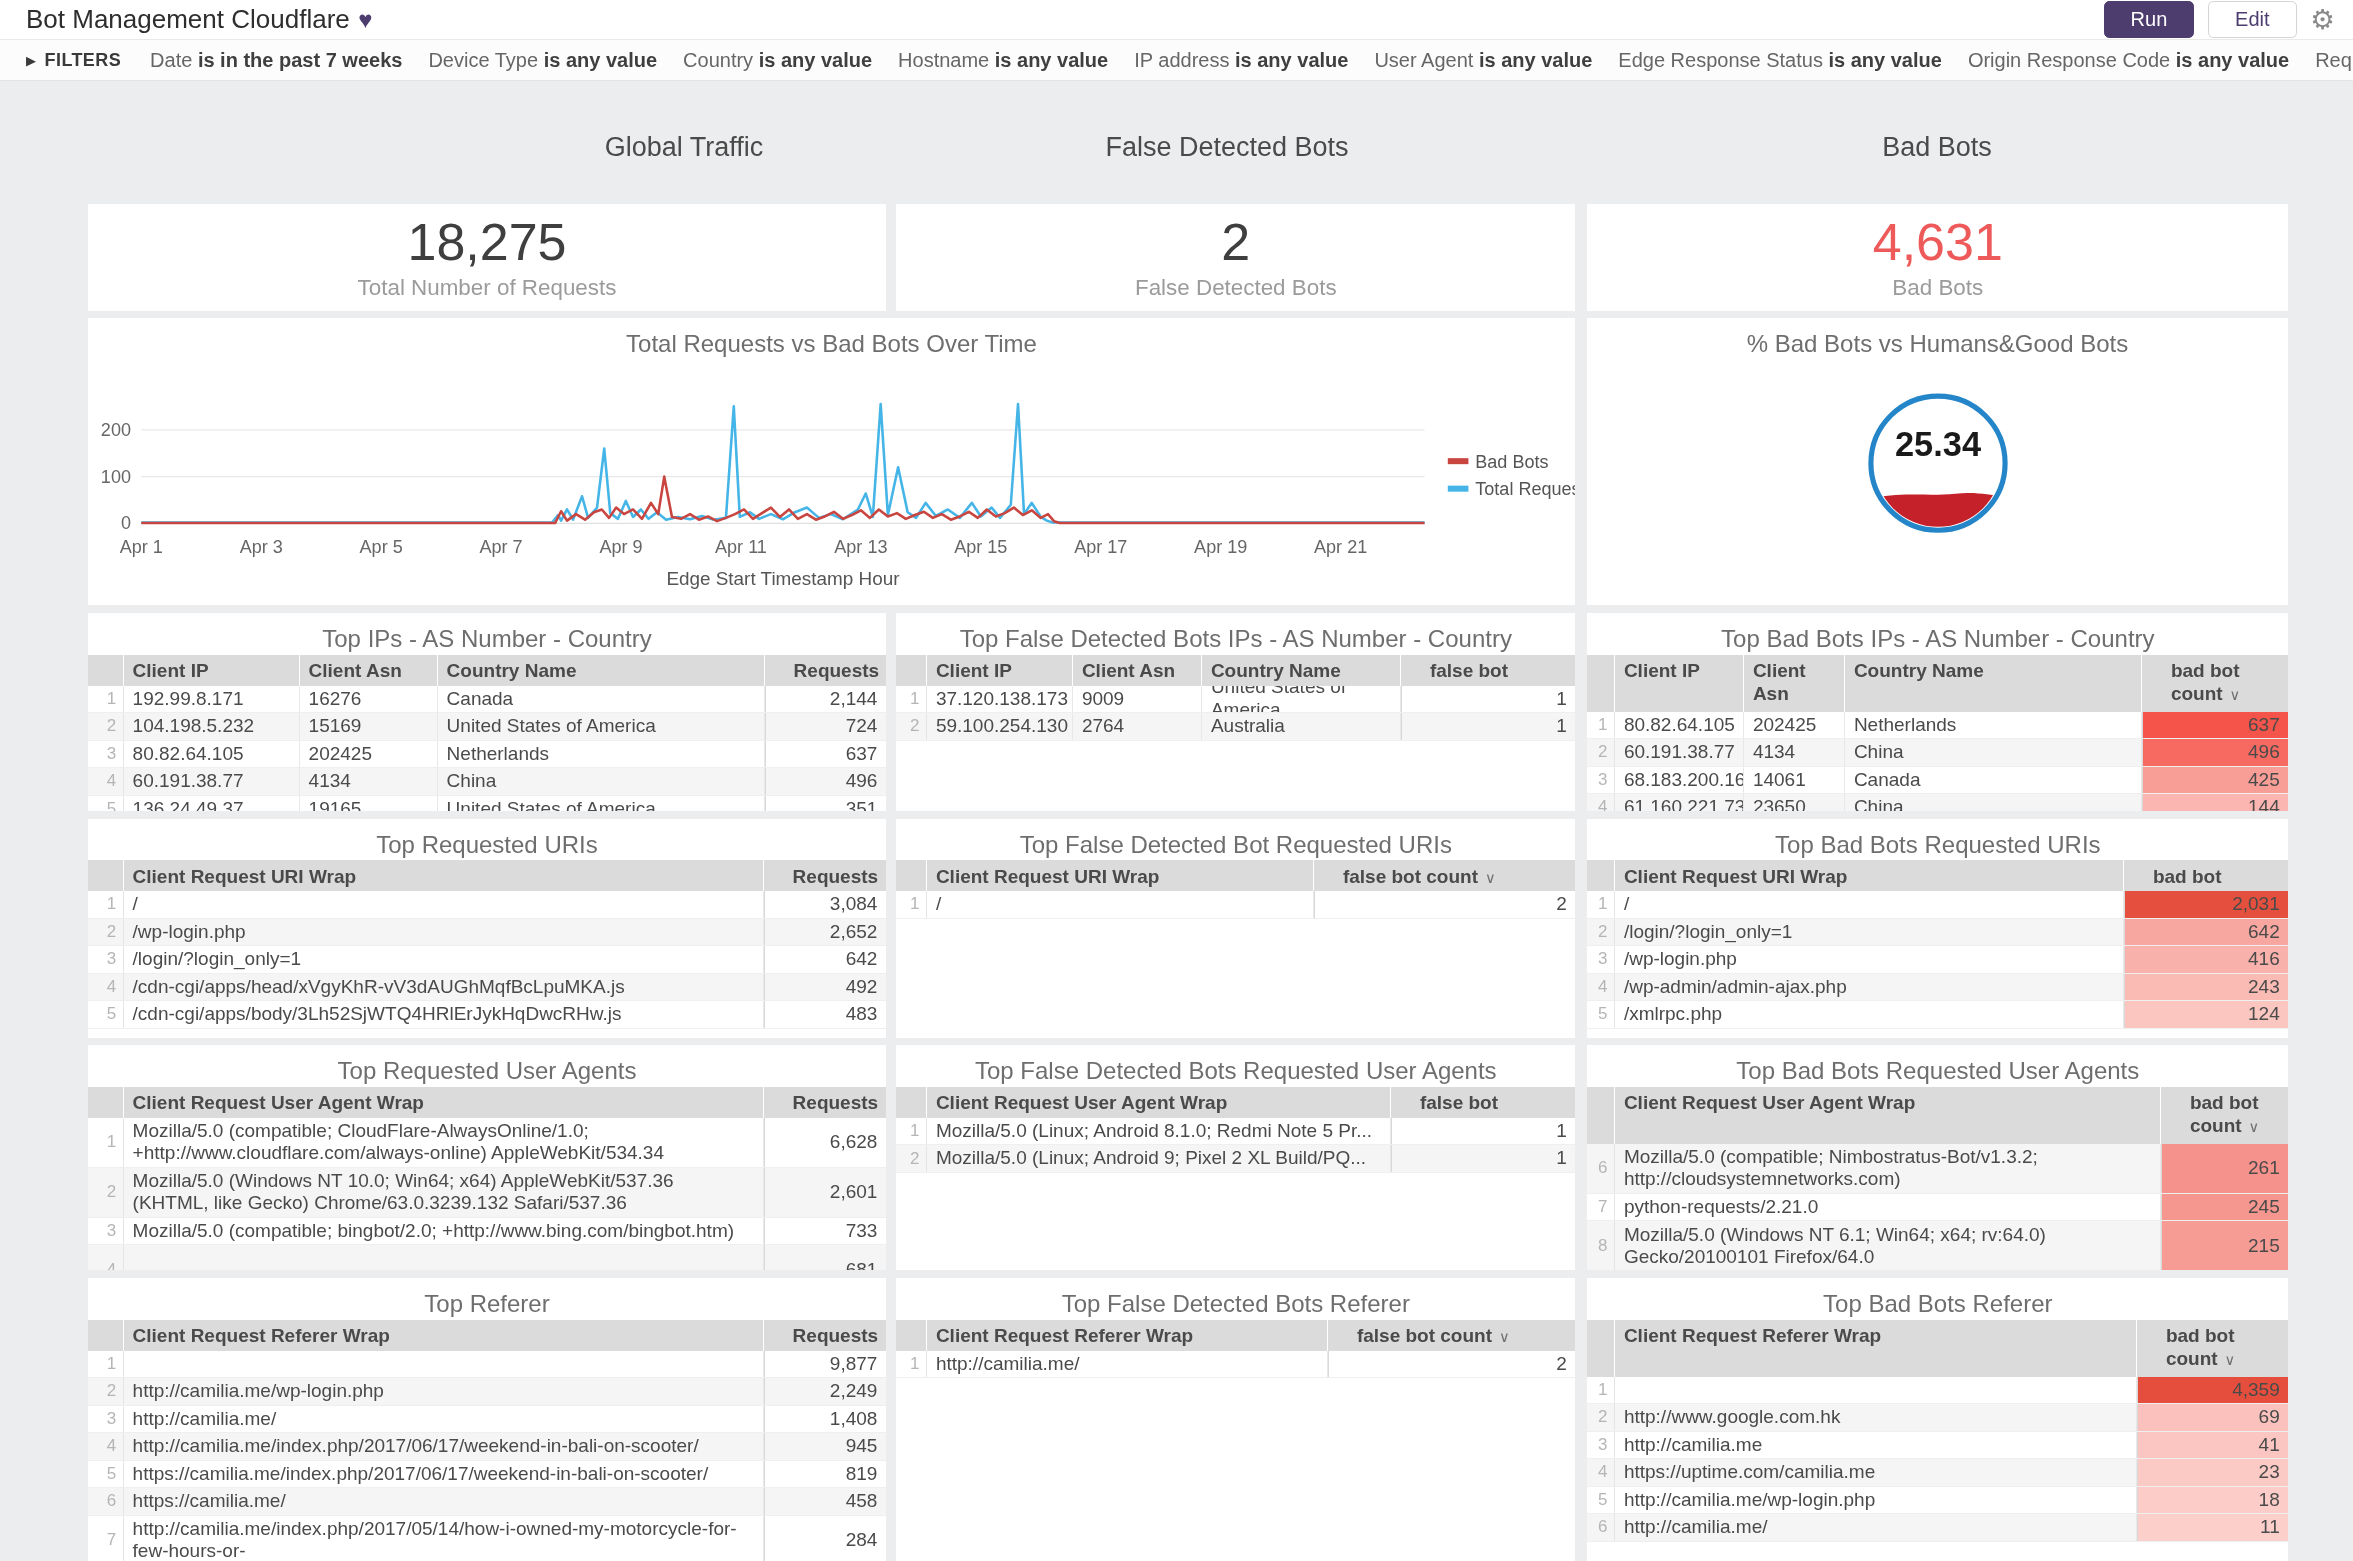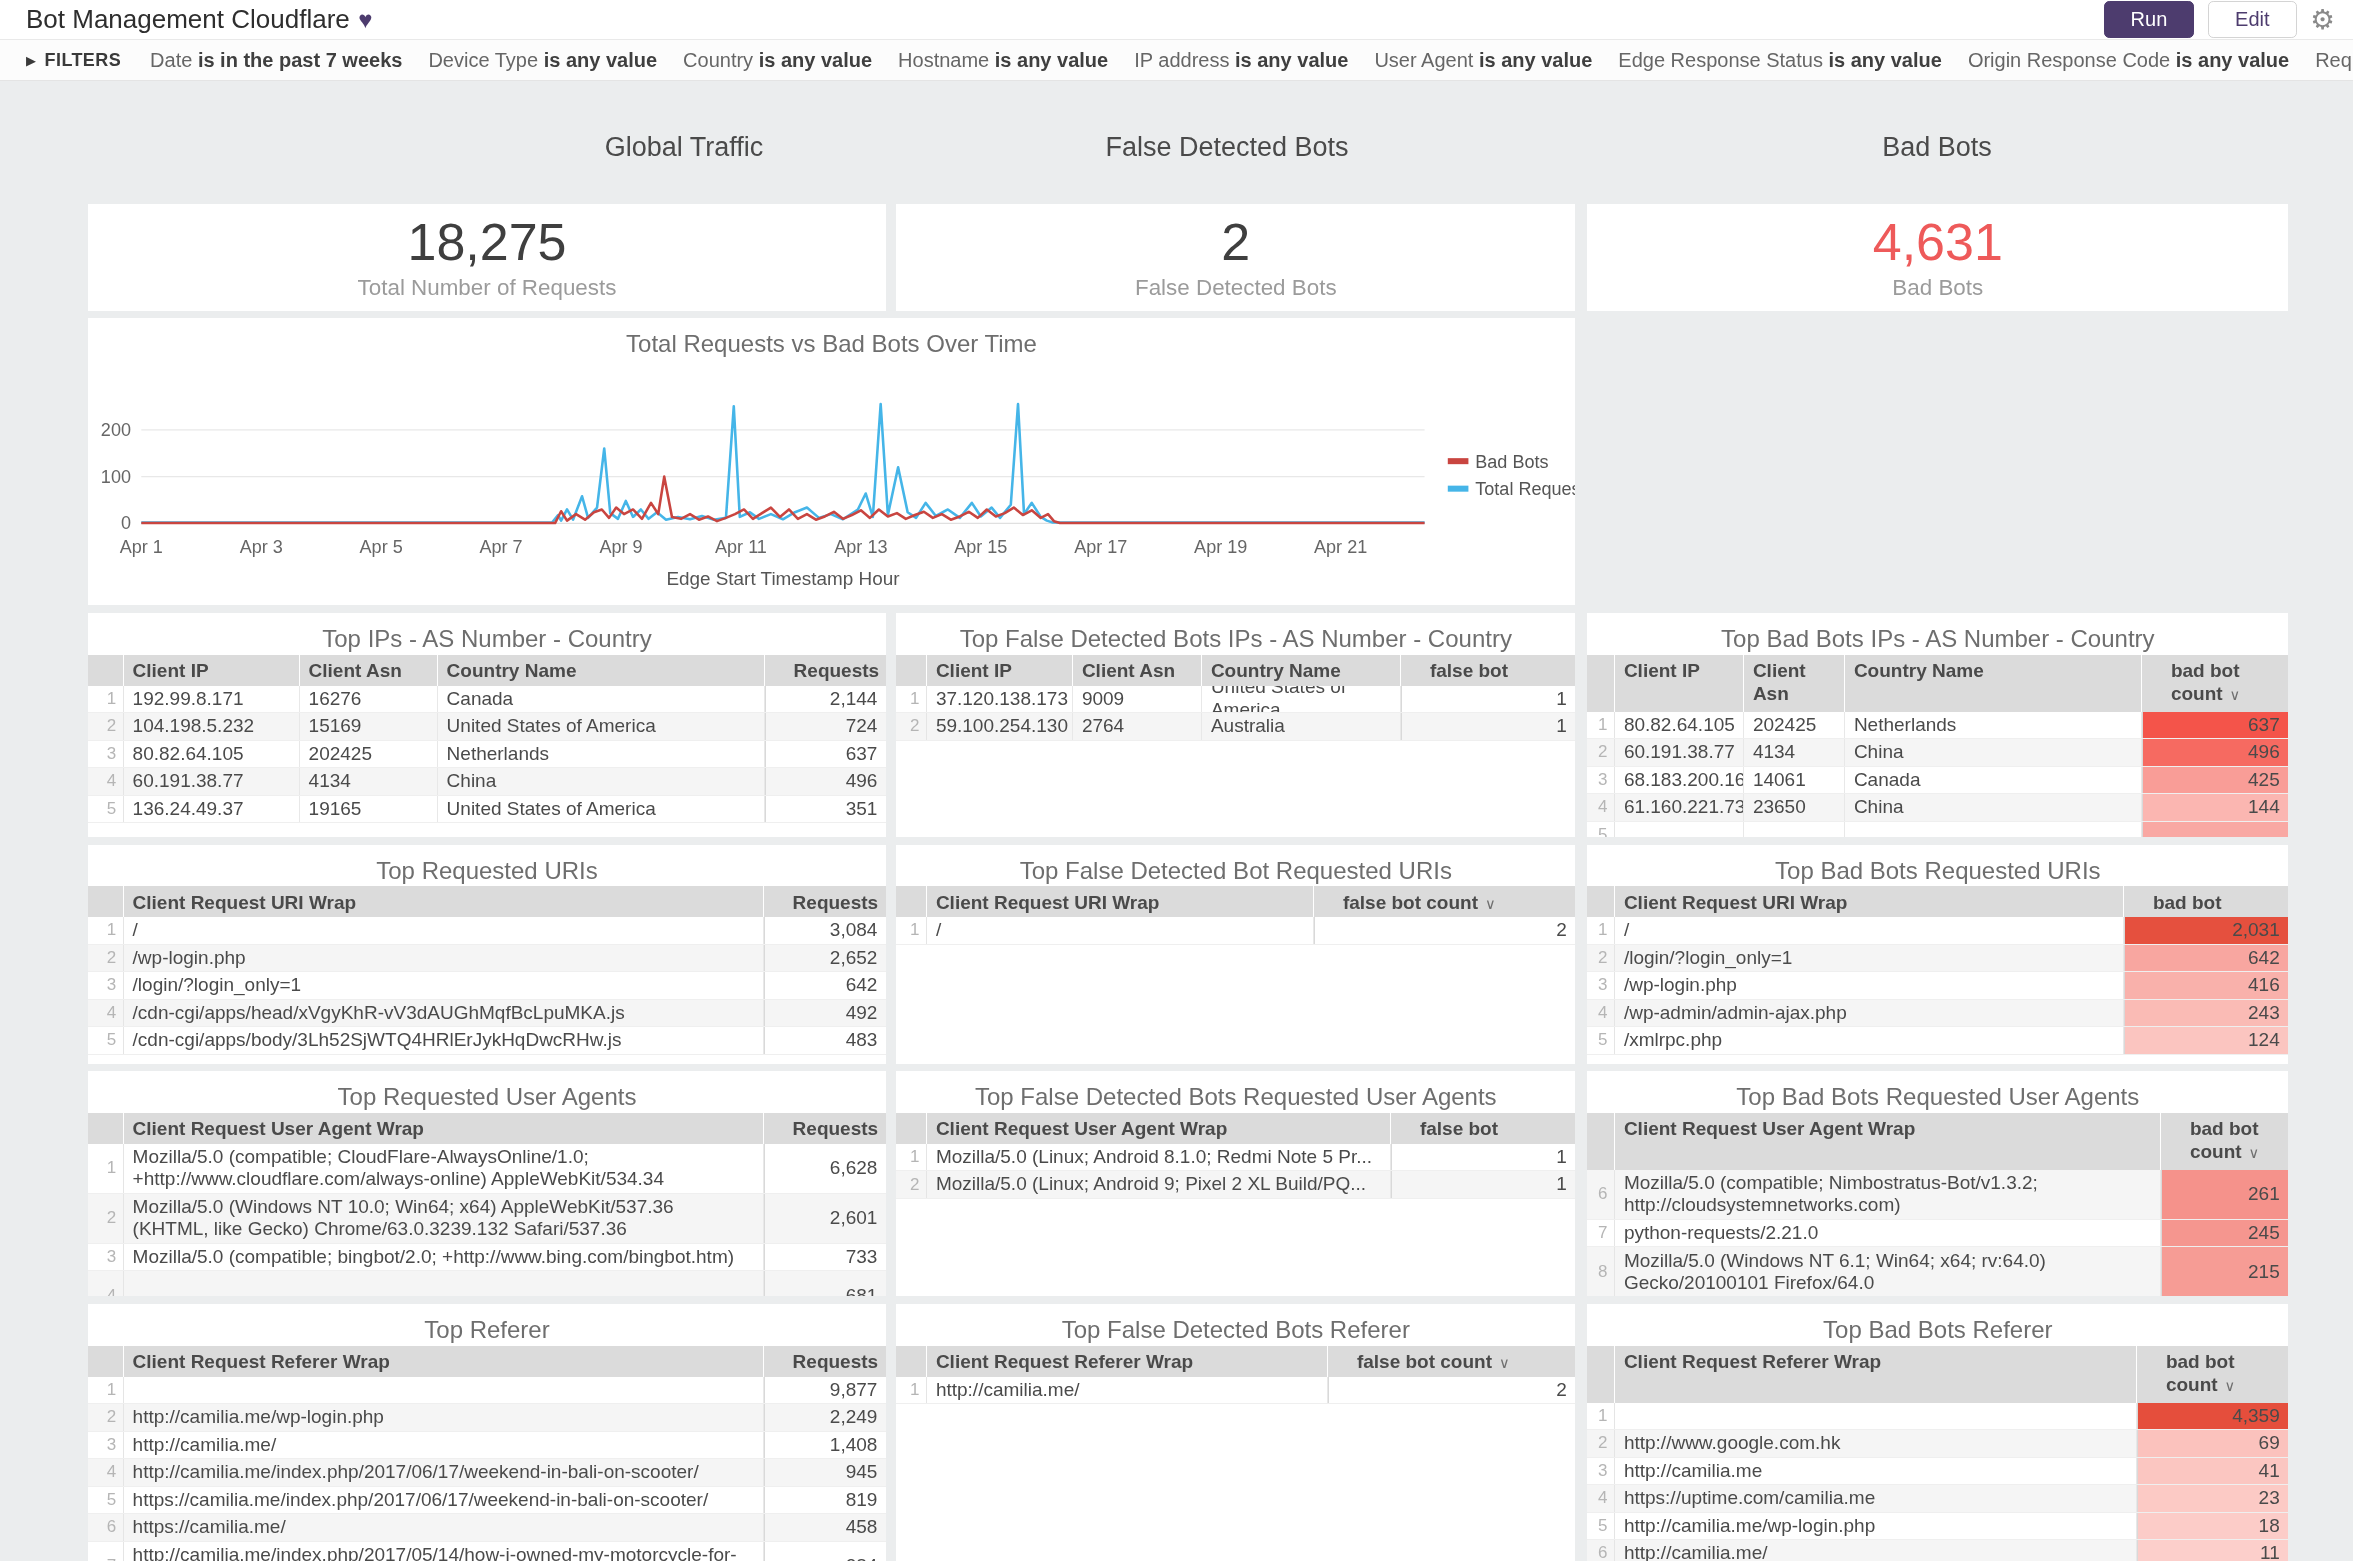--- a/index.html
+++ b/index.html
@@ -56,21 +56,21 @@
   .hcell:last-child { border-right:none;margin-left:20px; }
   .caret { color:#6f6f6f; font-size:14.6px; margin-left:6.9px; font-weight:normal; }
   .trw { display:flex; background:#fff; border-bottom:0.9px solid #efefef; overflow:hidden; }
   .trw.alt { background:#f5f5f5; }
   .gut { color:#b5b5b5; font-size:17px; text-align:right; padding:0 6.9px 0 0;
     border-right:0.9px solid #e5e5e5; display:flex; align-items:center; justify-content:flex-end; }
   .cell { padding:0 8.6px; border-right:0.9px solid #e8e8e8; display:flex; align-items:center;
     line-height:22.4px; overflow:hidden; }
   .cell:last-child { border-right:none; }
   .vcell { justify-content:flex-end; text-align:right; border-left:0.9px solid #d9d9d9; }
-  .r1 .tile { height:224px; } .r2 .tile { height:219px; } .r3 .tile { height:225px; } .r4 .tile { height:284px; }
+  .r1 .tile { height:198px; } .r2 .tile { height:219px; } .r3 .tile { height:225px; } .r4 .tile { height:284px; }
   svg text { font-family:"Liberation Sans", sans-serif; }
 </style>
 </head>
 <body>
 
 <div class="topbar">
   <div class="pagetitle">
     <span>Bot Management Cloudflare</span><span class="heart">♥</span>
   </div>
   <div class="tb-actions">
@@ -136,20 +136,35 @@
           <text x="808.5" y="262" text-anchor="middle" font-size="22" fill="#555">Edge Start Timestamp Hour</text>
           <polyline points="62.0,188.9 539.9,188.9 546.9,180.2 550.4,186.7 557.3,173.7 564.3,185.6 574.8,158.4 581.8,183.5 592.2,171.5 600.6,102.8 607.6,178.0 616.6,184.6 625.7,163.8 634.1,182.4 643.2,173.7 652.2,184.6 662.0,176.9 672.5,185.6 686.4,182.4 700.4,185.1 714.3,181.3 728.3,185.6 742.2,183.5 751.3,53.8 758.3,182.4 770.1,176.9 780.6,184.6 794.5,179.1 808.5,185.1 822.5,176.9 836.4,171.5 850.4,183.5 864.3,179.1 878.3,185.1 895.7,173.7 904.8,155.1 913.1,182.4 922.2,51.0 930.6,180.2 942.5,124.6 953.6,176.9 963.4,183.5 974.5,166.0 986.4,181.3 1000.4,173.7 1014.3,183.5 1028.3,166.0 1038.7,181.8 1051.3,171.5 1061.1,183.5 1073.6,168.2 1082.0,51.0 1089.0,179.1 1098.0,166.0 1108.5,182.4 1115.5,186.7 1122.4,188.9 1555.0,188.9" fill="none" stroke="#45b5e8" stroke-width="3" stroke-linejoin="round"></polyline>
           <polyline points="62.0,189.5 543.4,189.5 550.4,175.8 557.3,186.7 567.8,179.1 578.3,185.6 588.7,176.9 597.8,173.7 606.2,183.5 614.5,171.5 623.6,179.1 634.1,173.7 644.5,184.6 655.0,166.0 663.4,179.1 670.4,135.5 679.4,182.4 689.9,184.6 700.4,179.1 710.8,185.6 721.3,181.8 731.8,187.3 742.2,183.5 752.7,179.1 763.2,173.7 773.6,184.6 784.1,178.0 794.5,171.5 805.0,182.4 815.5,173.7 825.9,184.6 836.4,179.1 846.9,185.6 857.3,181.8 867.8,176.4 878.3,184.6 888.7,180.2 899.2,174.7 909.7,183.5 920.1,173.7 930.6,181.8 941.1,178.0 951.5,184.6 962.0,180.2 972.5,176.4 982.9,183.5 993.4,179.1 1003.8,185.6 1014.3,181.8 1024.8,176.4 1035.2,183.5 1045.7,173.7 1056.2,181.8 1066.6,178.0 1077.1,171.5 1087.6,180.2 1098.0,174.7 1108.5,183.5 1116.9,179.1 1123.8,187.3 1130.8,189.5 1555.0,189.5" fill="none" stroke="#c94540" stroke-width="3" stroke-linejoin="round"></polyline>
           <rect x="1582" y="114" width="24" height="7" fill="#c94540"></rect>
           <text x="1614" y="125" font-size="21" fill="#555">Bad Bots</text>
           <rect x="1582" y="146" width="24" height="7" fill="#45b5e8"></rect>
           <text x="1614" y="157" font-size="21" fill="#555">Total Requests</text>
         </svg>
     </div>
     <div class="gapB"></div>
+    <div class="tile col-c">
+      <div class="tile-title">% Bad Bots vs Humans&amp;Good Bots</div>
+      <div class="gauge-wrap">
+          <svg id="gauge" width="224" height="215" viewBox="0 0 260 250">
+            <defs>
+              <clipPath id="gclip">
+                <circle cx="130" cy="120" r="74"></circle>
+              </clipPath>
+            </defs>
+            <circle cx="130" cy="120" r="78" fill="#fff" stroke="#2486c9" stroke-width="6"></circle>
+            <path d="M52 160.4968 C 90 153.4968, 120 158.4968, 150 155.4968 C 180 152.4968, 195 159.4968, 208 157.4968 L 208 198 L 52 198 Z" fill="#c5212b" clip-path="url(#gclip)"></path>
+            <text x="130" y="112" text-anchor="middle" font-size="40" font-weight="600" fill="#1a1a1a">25.34</text>
+          </svg>
+        </div>
+    </div>
   </div>
 
   <div class="row r1 trow-tables">
       <div class="tile table-tile col-a">
         <div class="tile-title">Top IPs - AS Number - Country</div>
         <div class="thead" style="height: 31px;">
           <div class="hgut" style="flex: 0 0 36px;"></div>
           <div class="hcell" style="flex: 0 0 176px;"><span>Client IP</span></div>
           <div class="hcell" style="flex: 0 0 138px;"><span>Client Asn</span></div>
           <div class="hcell" style="flex: 0 0 327px;"><span>Country Name</span></div>

